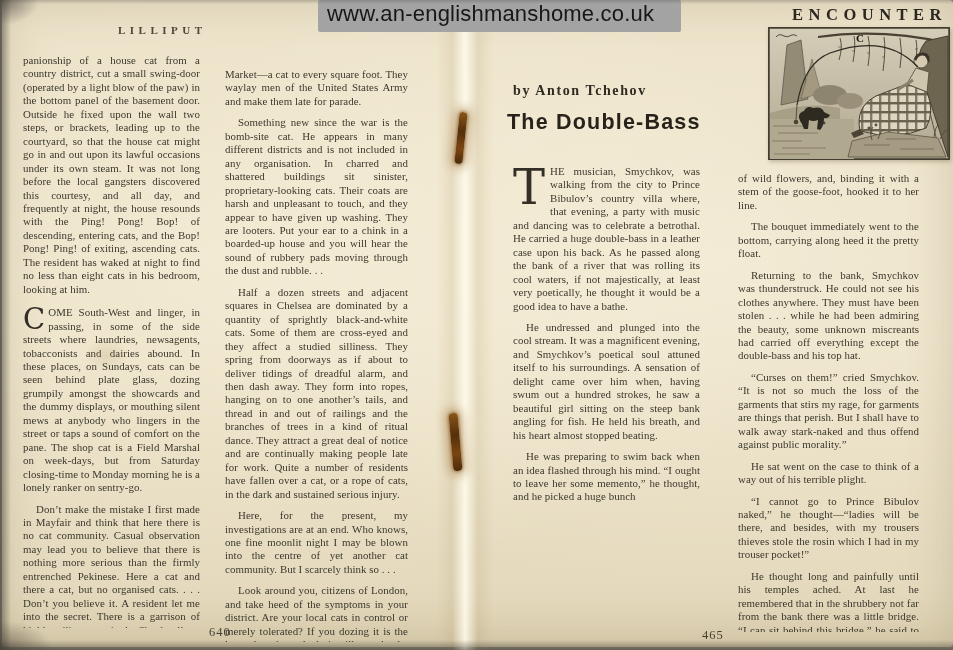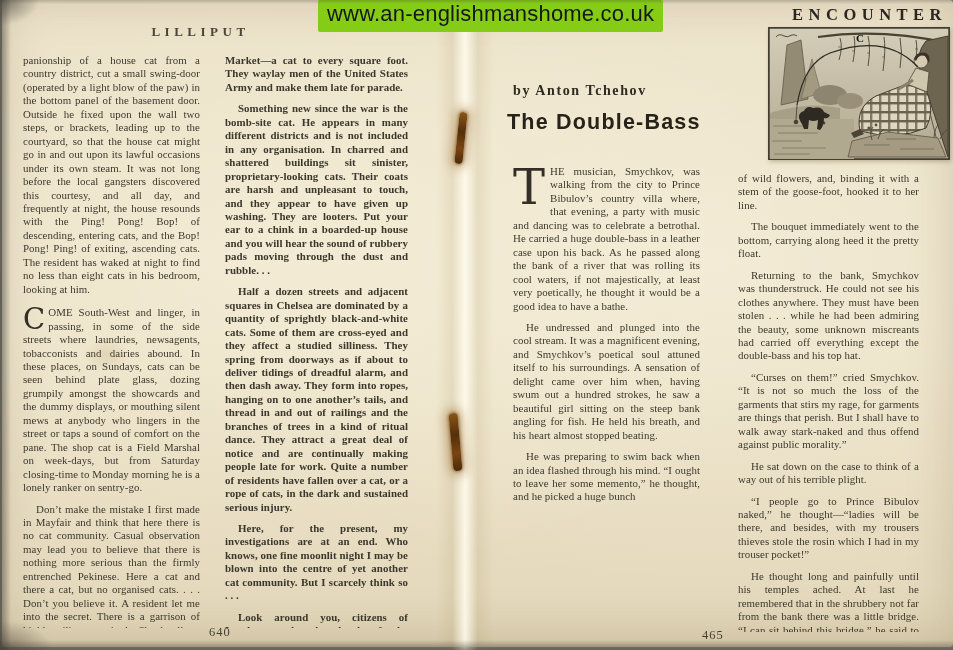--- a/index.html
+++ b/index.html
@@ -32,27 +32,27 @@
   .edge-top    { position:absolute; left:0; right:0; top:0; height:4px;
                  background:linear-gradient(180deg, rgba(62,58,50,.25), rgba(62,58,50,0)); }
   .corner-tl   { position:absolute; left:0; top:0; width:40px; height:26px;
                  background:radial-gradient(ellipse at 0% 0%, rgba(80,76,70,.75), rgba(80,76,70,0) 70%); }
   .corner-bl   { position:absolute; left:0; bottom:0; width:54px; height:30px;
                  background:radial-gradient(ellipse at 0% 100%, rgba(70,64,55,.6), rgba(70,64,55,0) 70%); }
 
   
   .watermark {
     position:absolute; left:318px; top:0; height:28px;
-    background:#84cc16; padding:1px 9px 3px 9px; border-radius:2px;
+    background:#a3a3a3; padding:1px 27px 3px 9px; border-radius:2px;
     font-family:"Liberation Sans", sans-serif; font-size:22px; line-height:26px;
     color:#17171a; letter-spacing:.2px;
   }
   .lilliput {
-    position:absolute; left:118px; top:24px; width:165px; text-align:center;
-    font-size:13px; letter-spacing:4.5px; color:#4c463a; font-weight:bold;
+    position:absolute; left:118px; top:24px; width:165px; 
+    font-size:11px; letter-spacing:4.5px; color:#4c463a; font-weight:bold;
   }
   .encounter {
     position:absolute; right:6px; top:5px;
     font-size:16.5px; font-weight:bold; letter-spacing:5.5px; color:#2b2720;
   }
 
   
   .col {
     position:absolute; overflow:hidden;
     font-size:10.9px; line-height:13.45px; text-align:justify;
@@ -61,21 +61,21 @@
   .col p { margin:8px; text-indent:13px; }
   .col p.cont { text-indent:0; }
   .col p.gap  { margin-top:10px; }
   .dc {
     float:left; font-family:"DejaVu Serif", serif; color:#332f26; font-weight:normal;
   }
   .dc2 { font-size:29px; line-height:23px; padding:2px 3px 0 0; }
   .dc3 { font-size:48px; line-height:37px; padding:4px 5px 0 0; }
 
   .lp-col1 { left:15px;  top:46px;  width:193px; height:582px; }
-  .lp-col2 { left:217px; top:46px;  width:199px; height:582px;font-weight:bold; }
+  .lp-col2 { left:217px; top:60px;  width:199px; height:582px; }
   .rp-col1 { left:505px; top:157px; width:203px; height:472px; }
   .rp-col2 { left:730px; top:164px; width:197px; height:468px; }
 
   .byline {
     position:absolute; left:513px; top:83px;
     font-size:14px; font-weight:bold; letter-spacing:1.6px; color:#2e2a21;
   }
   .story-title {
     position:absolute; left:507px; top:110px;
     font-family:Liberation Sans, sans-serif; font-size:21.5px; font-weight:bold;
@@ -222,22 +222,22 @@
     <div class="col rp-col1">
       <p class="cont"><span class="dc dc3">T</span><span>HE musician, Smychkov, was walking from the city to Prince Bibulov’s country villa where, that evening, a party with music and dancing was to celebrate a betrothal.  He carried a huge double-bass in a leather case upon his back. As he passed along the bank of a river that was rolling its cool waters, if not majestically, at least very poetically, he thought it would be a good idea to have a bathe.</span></p>
       <p>He undressed and plunged into the cool stream.  It was a magnificent evening, and Smychkov’s poetical soul attuned itself to his surroundings.  A sensation of delight came over him when, having swum out a hundred strokes, he saw a beautiful girl sitting on the steep bank angling for fish.  He held his breath, and his heart almost stopped beating.</p>
       <p>He was preparing to swim back when an idea flashed through his mind. “I ought to leave her some memento,” he thought, and he picked a huge bunch</p>
     </div>
     <div class="col rp-col2">
       <p class="cont">of wild flowers, and, binding it with a stem of the goose-foot, hooked it to her line.</p>
       <p>The bouquet immediately went to the bottom, carrying along heed it the pretty float.</p>
       <p>Returning to the bank, Smychkov was thunderstruck.  He could not see his clothes anywhere.  They must have been stolen . . . while he had been admiring the beauty, some unknown miscreants had carried off everything except the double-bass and his top hat.</p>
       <p>“Curses on them!” cried Smychkov. “It is not so much the loss of the garments that stirs my rage, for garments are things that perish.  But I shall have to walk away stark-naked and thus offend against public morality.”</p>
-      <p>He sat down on the case to think of a way out of his terrible plight.</p>
-      <p>“I people go to Prince Bibulov naked,” he thought—“ladies will be there, and besides, with my trousers thieves stole the rosin which I had in my trouser pocket!”</p>
+      <p>He sat went on the case to think of a way out of his terrible plight.</p>
+      <p>“I cannot go to Prince Bibulov naked,” he thought—“ladies will be there, and besides, with my trousers thieves stole the rosin which I had in my trouser pocket!”</p>
       <p>He thought long and painfully until his temples ached.  At last he remembered that in the shrubbery not far from the bank there was a little bridge. “I can sit behind this bridge,” he said to himself, “and in the dark I will make my way to the nearest cottage . . .”</p>
       <p>Smychkov put on his top hat, hoisted the double-bass on to his</p>
     </div>
     <div class="pagenum pn-right">465</div>
   </div>
 
   <div class="staple staple-top"></div>
   <div class="staple staple-bottom"></div>
   <div class="smudge"></div>
   <div class="edge-left"></div>

